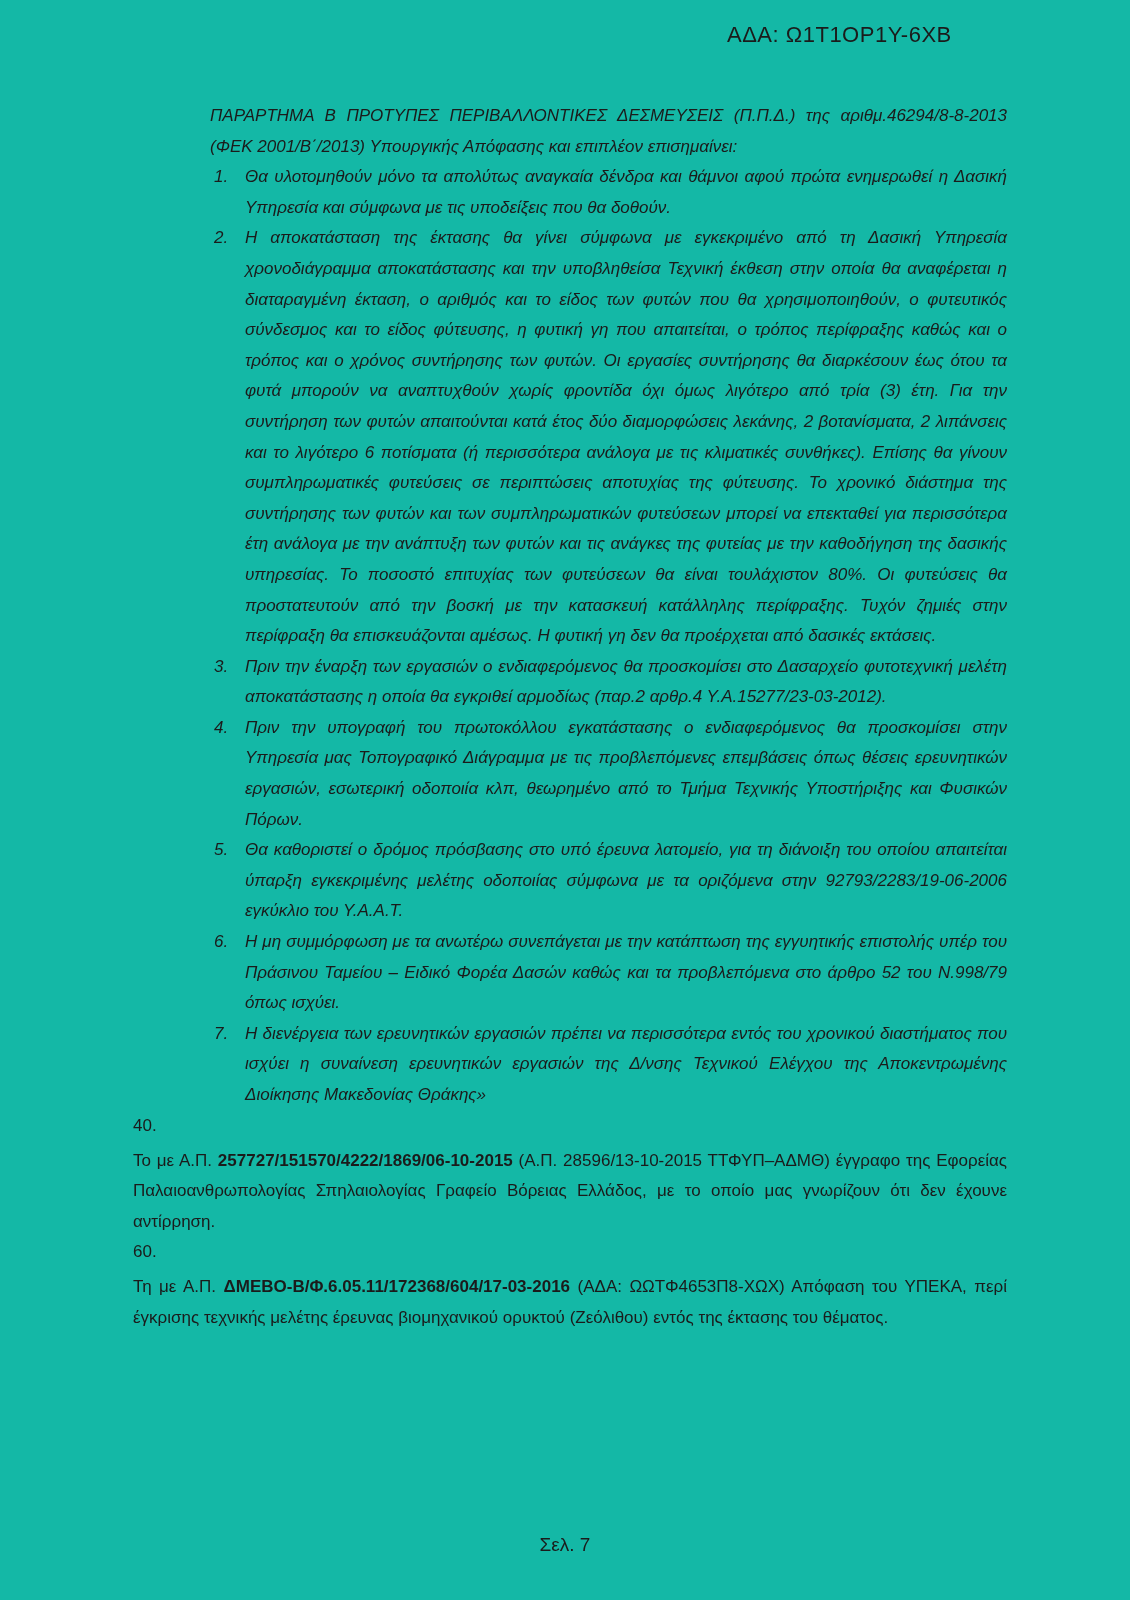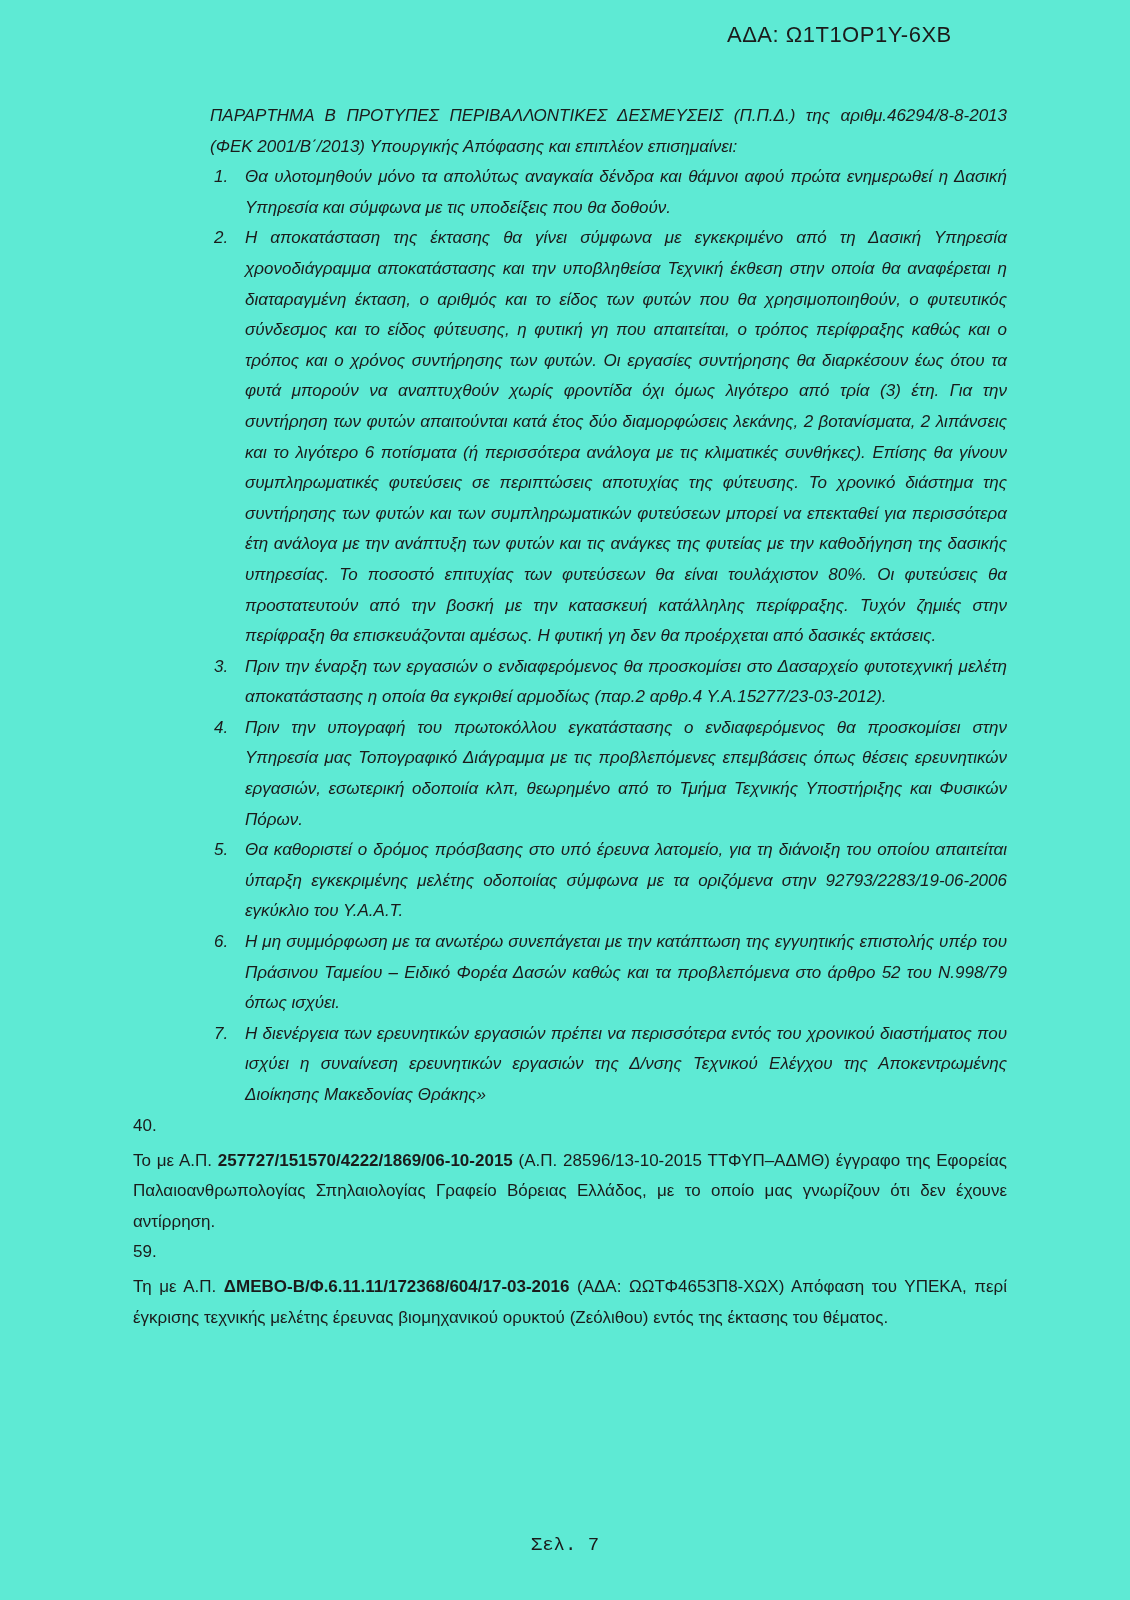--- a/index.html
+++ b/index.html
@@ -5,21 +5,21 @@
   * { margin: 0; padding: 0; box-sizing: border-box; }
   html, body { background: #ffffff; }
   body {
     width: 1130px;
     height: 1600px;
     position: relative;
     overflow: hidden;
     font-family: "Liberation Sans", sans-serif;
     color: #1b1b1b;
   }
-  .page { position: absolute; inset: 0; background: #5eead4; }
+  .page { position: absolute; inset: 0; background: #14b8a6; }
 
   .ada {
     position: absolute;
     top: 22px;
     left: 727px;
     font-size: 22px;
     letter-spacing: 0.5px;
     white-space: nowrap;
   }
 
@@ -47,21 +47,20 @@
   .bold { font-weight: bold; }
   .it { font-style: italic; }
 
   .pageno {
     position: absolute;
     top: 1534px;
     left: 0;
     width: 1130px;
     text-align: center;
     font-size: 19px;
-    font-family: Liberation Mono, monospace;
   }
 </style>
 </head>
 <body>
 
 <div class="page">
 
   <div class="ada">ΑΔΑ: Ω1Τ1ΟΡ1Υ-6ΧΒ</div>
 
   <div class="content">
@@ -102,23 +101,23 @@
     <section class="references">
 
       <div class="ritem">
         <span class="rnum">40.</span>
         <div class="rtext">
           <span>Το με Α.Π. </span><span class="bold">257727/151570/4222/1869/06-10-2015</span><span> (Α.Π. 28596/13-10-2015 ΤΤΦΥΠ–ΑΔΜΘ) έγγραφο της Εφορείας Παλαιοανθρωπολογίας Σπηλαιολογίας Γραφείο Βόρειας Ελλάδος, με το οποίο μας γνωρίζουν ότι δεν έχουνε αντίρρηση.</span>
         </div>
       </div>
 
       <div class="ritem">
-        <span class="rnum">59.</span>
+        <span class="rnum">60.</span>
         <div class="rtext">
-          <span>Τη με Α.Π. </span><span class="bold">ΔΜΕΒΟ-Β/Φ.6.11.11/172368/604/17-03-2016</span><span> (ΑΔΑ: ΩΩΤΦ4653Π8-ΧΩΧ) Απόφαση του ΥΠΕΚΑ, περί έγκρισης τεχνικής μελέτης έρευνας βιομηχανικού ορυκτού (Ζεόλιθου) εντός της έκτασης του θέματος.</span>
+          <span>Τη με Α.Π. </span><span class="bold">ΔΜΕΒΟ-Β/Φ.6.05.11/172368/604/17-03-2016</span><span> (ΑΔΑ: ΩΩΤΦ4653Π8-ΧΩΧ) Απόφαση του ΥΠΕΚΑ, περί έγκρισης τεχνικής μελέτης έρευνας βιομηχανικού ορυκτού (Ζεόλιθου) εντός της έκτασης του θέματος.</span>
         </div>
       </div>
 
 
     </section>
 
   </div>
 
   <div class="pageno">Σελ. 7</div>
 

